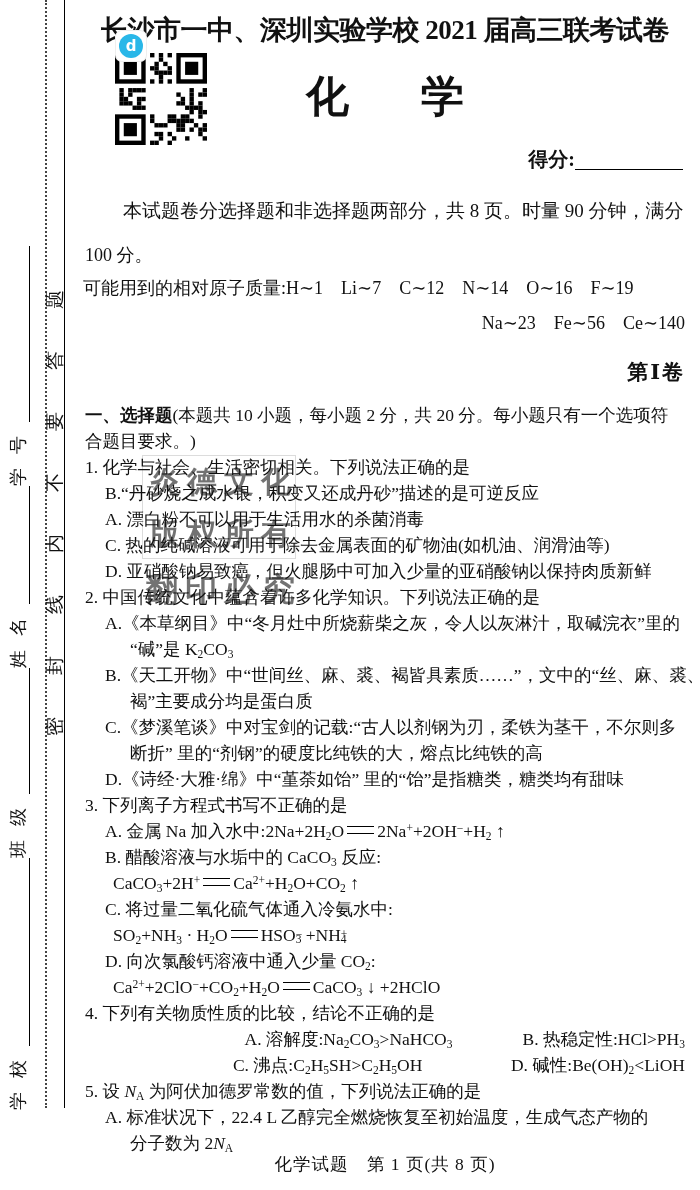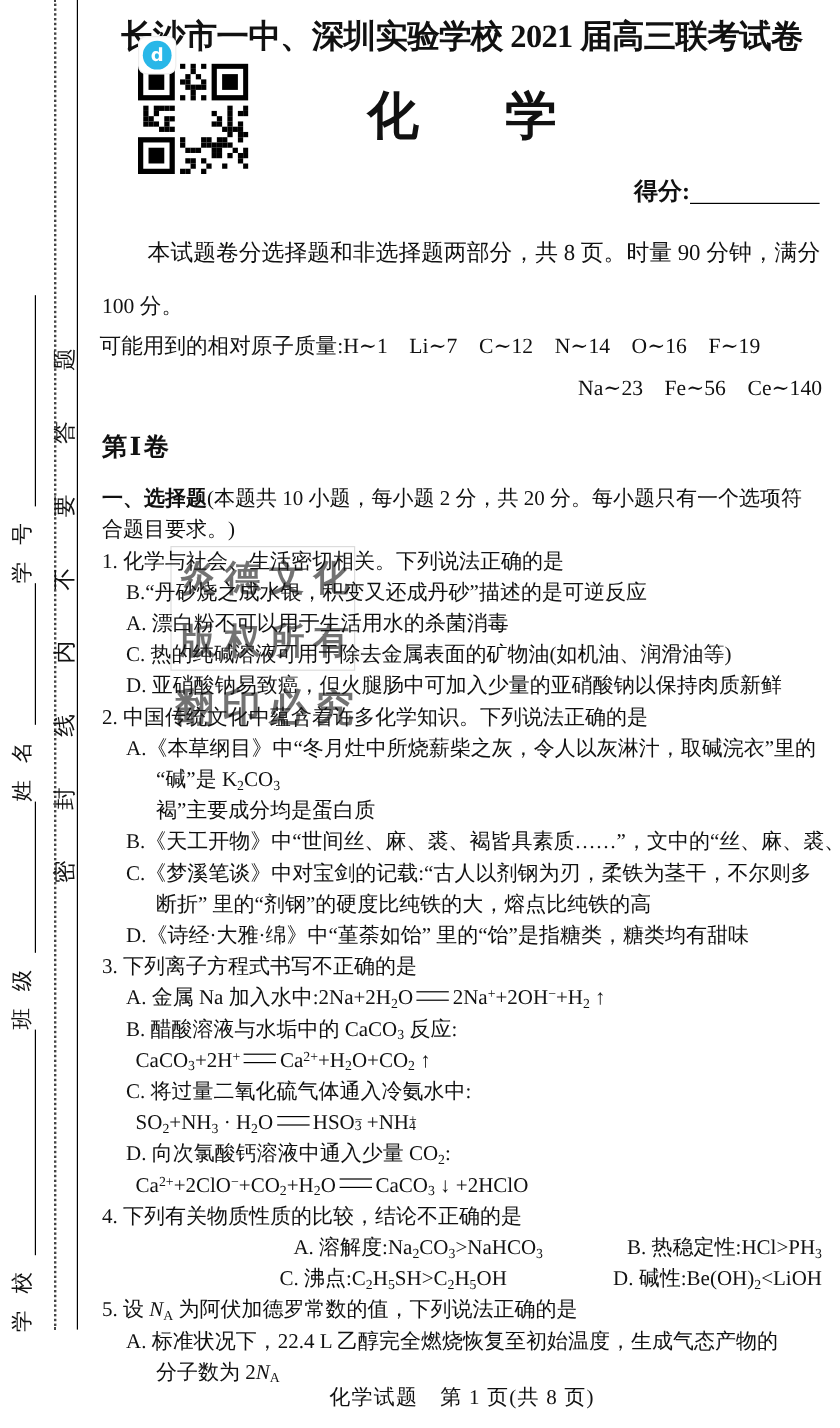--- a/index.html
+++ b/index.html
@@ -47,21 +47,21 @@
              font-size:43px; font-weight:bold; }
   .subject span { letter-spacing:72px; margin-right:-72px;font-family:Liberation Serif, serif; }
   .score { position:absolute; top:146px; right:2px; font-size:20px; font-weight:bold; }
   .score .sline { display:inline-block; width:108px; border-bottom:1.6px solid #000;
                   height:1em; vertical-align:-4px; }
   .intro1 { position:absolute; top:198px; left:0; width:600px; font-size:19px;
             text-indent:38px; white-space:nowrap; }
   .intro2 { position:absolute; top:243px; left:0; font-size:18px; }
   .mass1 { position:absolute; top:276px; left:-2px; width:604px; font-size:18px; white-space:nowrap; }
   .mass2 { position:absolute; top:311px; left:0; width:600px; text-align:right; font-size:18px; }
-  .part-heading { position:absolute; top:358px; left:0; width:600px; text-align:left;
+  .part-heading { position:absolute; top:358px; left:0; width:600px; text-align:right;
                   font-size:21px; font-weight:bold; letter-spacing:2px; }
   
   .body-lines { position:absolute; top:402px; left:0; width:600px;
                 font-size:17.5px; line-height:26px; }
   .bl { white-space:nowrap; height:26px; }
   .ind0 { margin-left:0; }
   .ind1 { margin-left:20px; }
   .ind2 { margin-left:45px; }
   .eqln { margin-left:28px; }
   .pairrow { display:flex;justify-content:flex-end; }
@@ -221,22 +221,22 @@
         <div class="bl ind0"><b>一、选择题</b>(本题共 10 小题，每小题 2 分，共 20 分。每小题只有一个选项符</div>
         <div class="bl ind0">合题目要求。)</div>
         <div class="bl ind0">1. 化学与社会、生活密切相关。下列说法正确的是</div>
         <div class="bl ind1">B.“丹砂烧之成水银，积变又还成丹砂”描述的是可逆反应</div>
         <div class="bl ind1">A. 漂白粉不可以用于生活用水的杀菌消毒</div>
         <div class="bl ind1">C. 热的纯碱溶液可用于除去金属表面的矿物油(如机油、润滑油等)</div>
         <div class="bl ind1">D. 亚硝酸钠易致癌，但火腿肠中可加入少量的亚硝酸钠以保持肉质新鲜</div>
         <div class="bl ind0">2. 中国传统文化中蕴含着许多化学知识。下列说法正确的是</div>
         <div class="bl ind1">A.《本草纲目》中“冬月灶中所烧薪柴之灰，令人以灰淋汁，取碱浣衣”里的</div>
         <div class="bl ind2">“碱”是 K<sub>2</sub>CO<sub>3</sub></div>
+        <div class="bl ind1">B.《天工开物》中“世间丝、麻、裘、褐皆具素质……”，文中的“丝、麻、裘、</div>
         <div class="bl ind2">褐”主要成分均是蛋白质</div>
-        <div class="bl ind1">B.《天工开物》中“世间丝、麻、裘、褐皆具素质……”，文中的“丝、麻、裘、</div>
         <div class="bl ind1">C.《梦溪笔谈》中对宝剑的记载:“古人以剂钢为刃，柔铁为茎干，不尔则多</div>
         <div class="bl ind2">断折” 里的“剂钢”的硬度比纯铁的大，熔点比纯铁的高</div>
         <div class="bl ind1">D.《诗经·大雅·绵》中“堇荼如饴” 里的“饴”是指糖类，糖类均有甜味</div>
         <div class="bl ind0">3. 下列离子方程式书写不正确的是</div>
         <div class="bl ind1">A. 金属 Na 加入水中:2Na+2H<sub>2</sub>O<span class="deq"></span>2Na<sup>+</sup>+2OH<sup>−</sup>+H<sub>2</sub> ↑</div>
         <div class="bl ind1">B. 醋酸溶液与水垢中的 CaCO<sub>3</sub> 反应:</div>
         <div class="bl eqln">CaCO<sub>3</sub>+2H<sup>+</sup><span class="deq"></span>Ca<sup>2+</sup>+H<sub>2</sub>O+CO<sub>2</sub> ↑</div>
         <div class="bl ind1">C. 将过量二氧化硫气体通入冷氨水中:</div>
         <div class="bl eqln">SO<sub>2</sub>+NH<sub>3</sub> · H<sub>2</sub>O<span class="deq"></span>HSO<span class="ss"><span class="up">−</span><span class="dn">3</span></span>+NH<span class="ss"><span class="up">+</span><span class="dn">4</span></span></div>
         <div class="bl ind1">D. 向次氯酸钙溶液中通入少量 CO<sub>2</sub>:</div>

